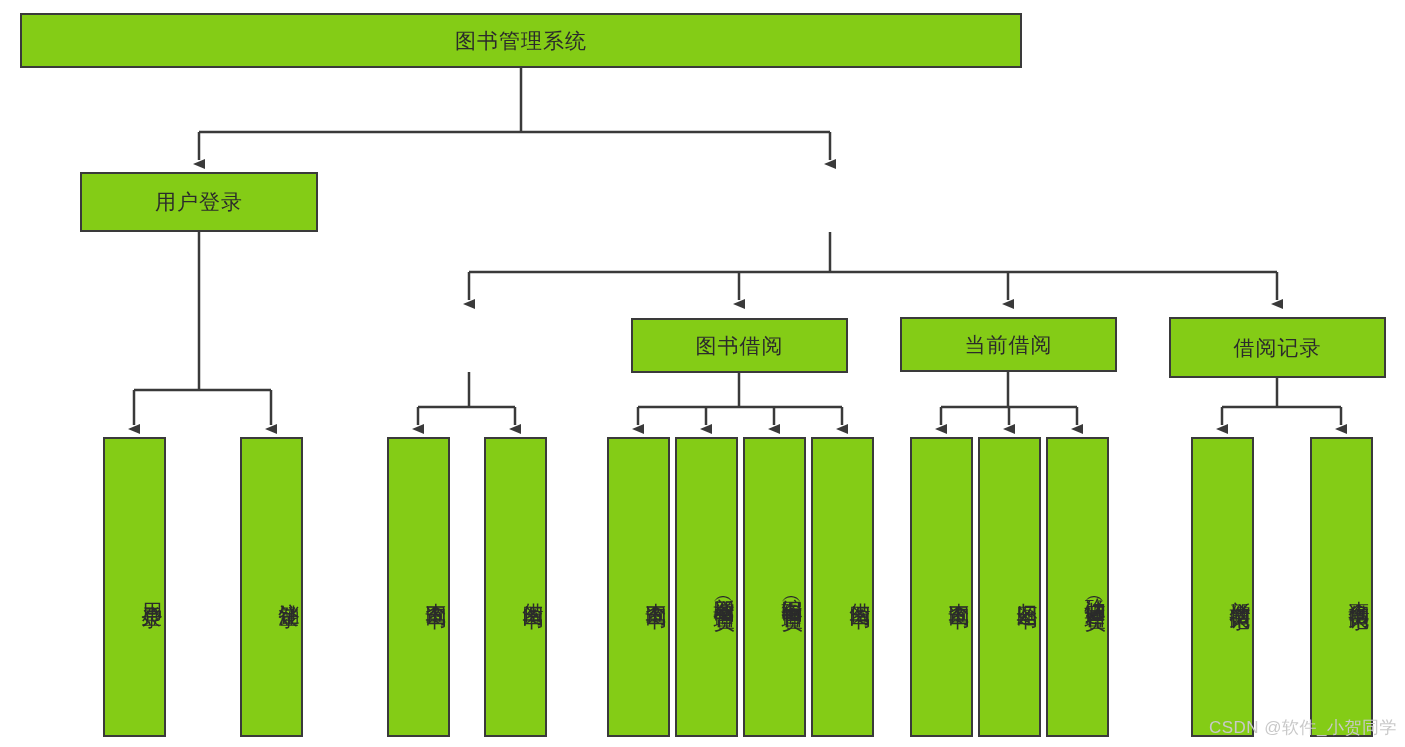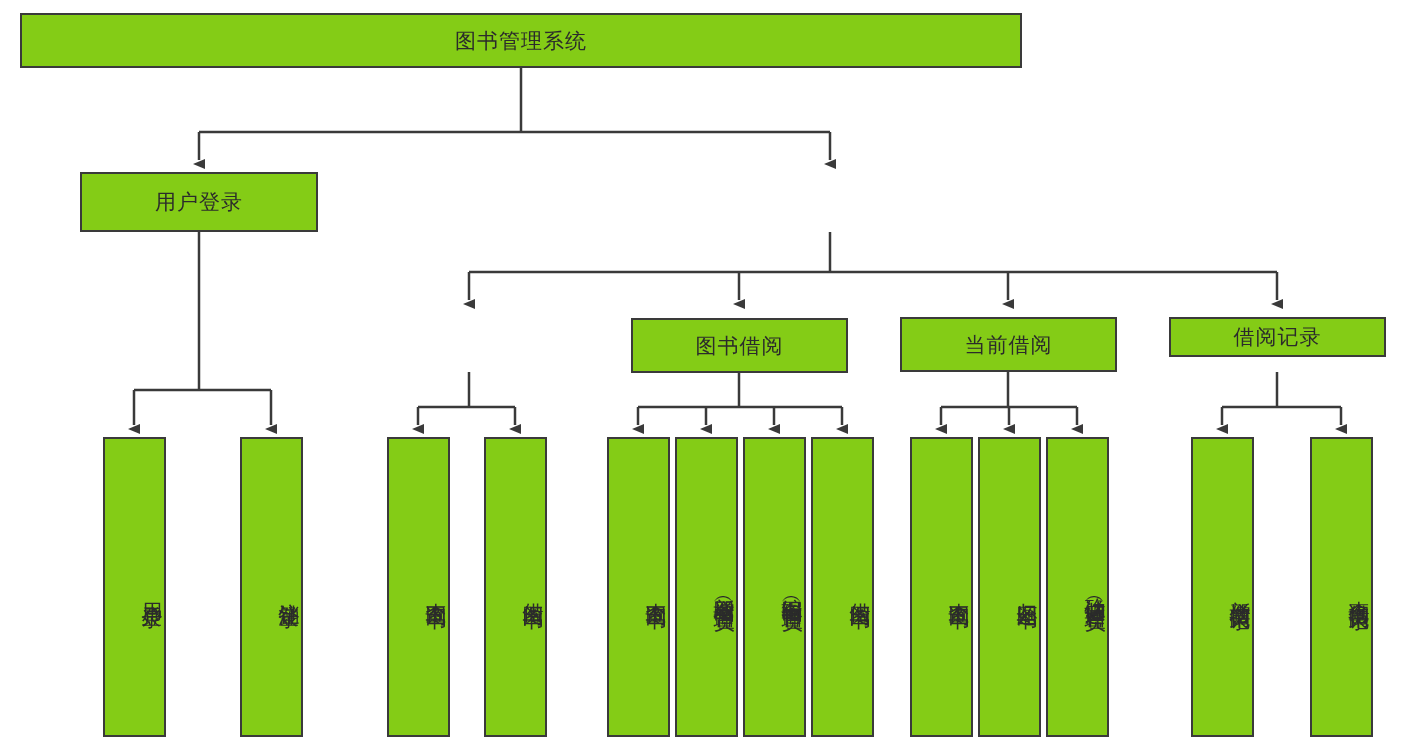--- a/index.html
+++ b/index.html
@@ -132,21 +132,21 @@
   <div class="node node-h" style="left:80px; top:172px; width:238px; height:60px;">
     <span>用户登录</span>
   </div>
 
   <div class="node node-h" style="left:631px; top:318px; width:217px; height:55px;">
     <span>图书借阅</span>
   </div>
   <div class="node node-h" style="left:900px; top:317px; width:217px; height:55px;">
     <span>当前借阅</span>
   </div>
-  <div class="node node-h" style="left:1169px; top:317px; width:217px; height:40px;">
+  <div class="node node-h" style="left:1169px; top:317px; width:217px; height:61px;">
     <span>借阅记录</span>
   </div>
 
   <div class="node node-v" style="left:103px; top:437px; width:63px; height:300px;">
     <span>用户登录</span>
   </div>
   <div class="node node-v" style="left:240px; top:437px; width:63px; height:300px;">
     <span>注销登录</span>
   </div>
 
@@ -180,14 +180,15 @@
     <span>确认归还（管理员）</span>
   </div>
 
   <div class="node node-v" style="left:1191px; top:437px; width:63px; height:300px;">
     <span>新增借阅记录</span>
   </div>
   <div class="node node-v" style="left:1310px; top:437px; width:63px; height:300px;">
     <span>查询借阅记录</span>
   </div>
 
+  <div class="watermark">CSDN @软件_小贺同学</div>
 
 </div>
 
 </body></html>

